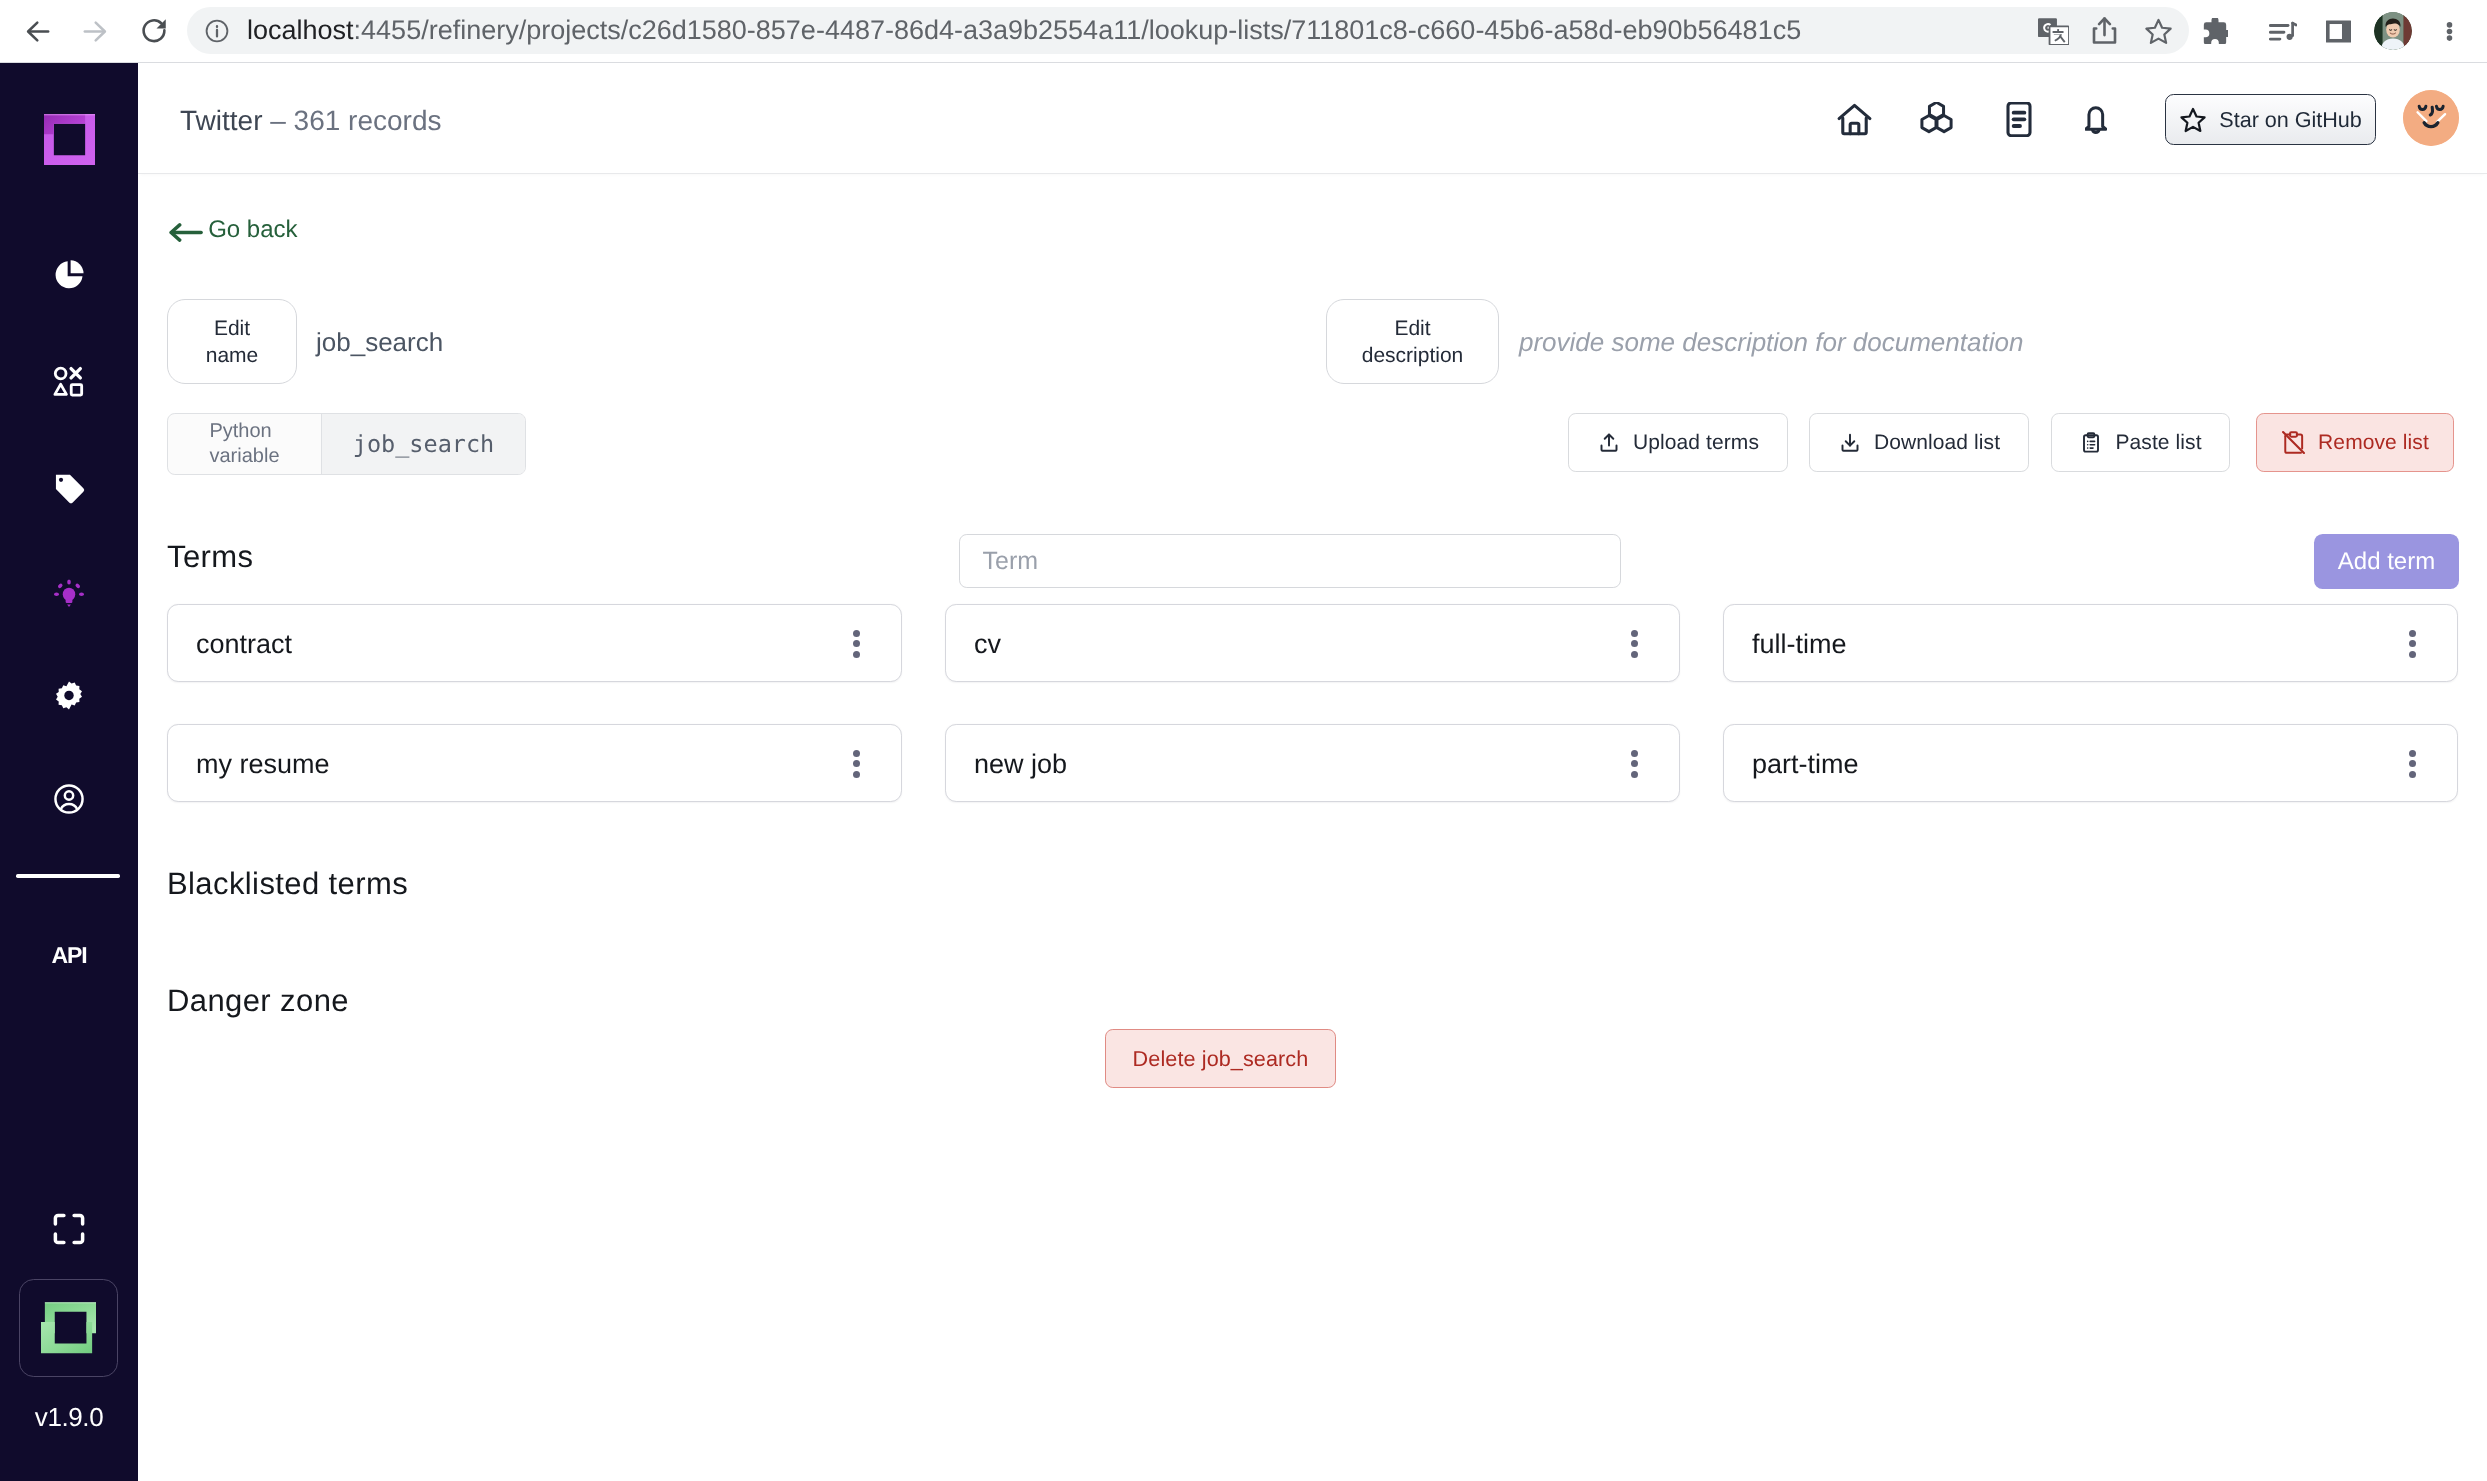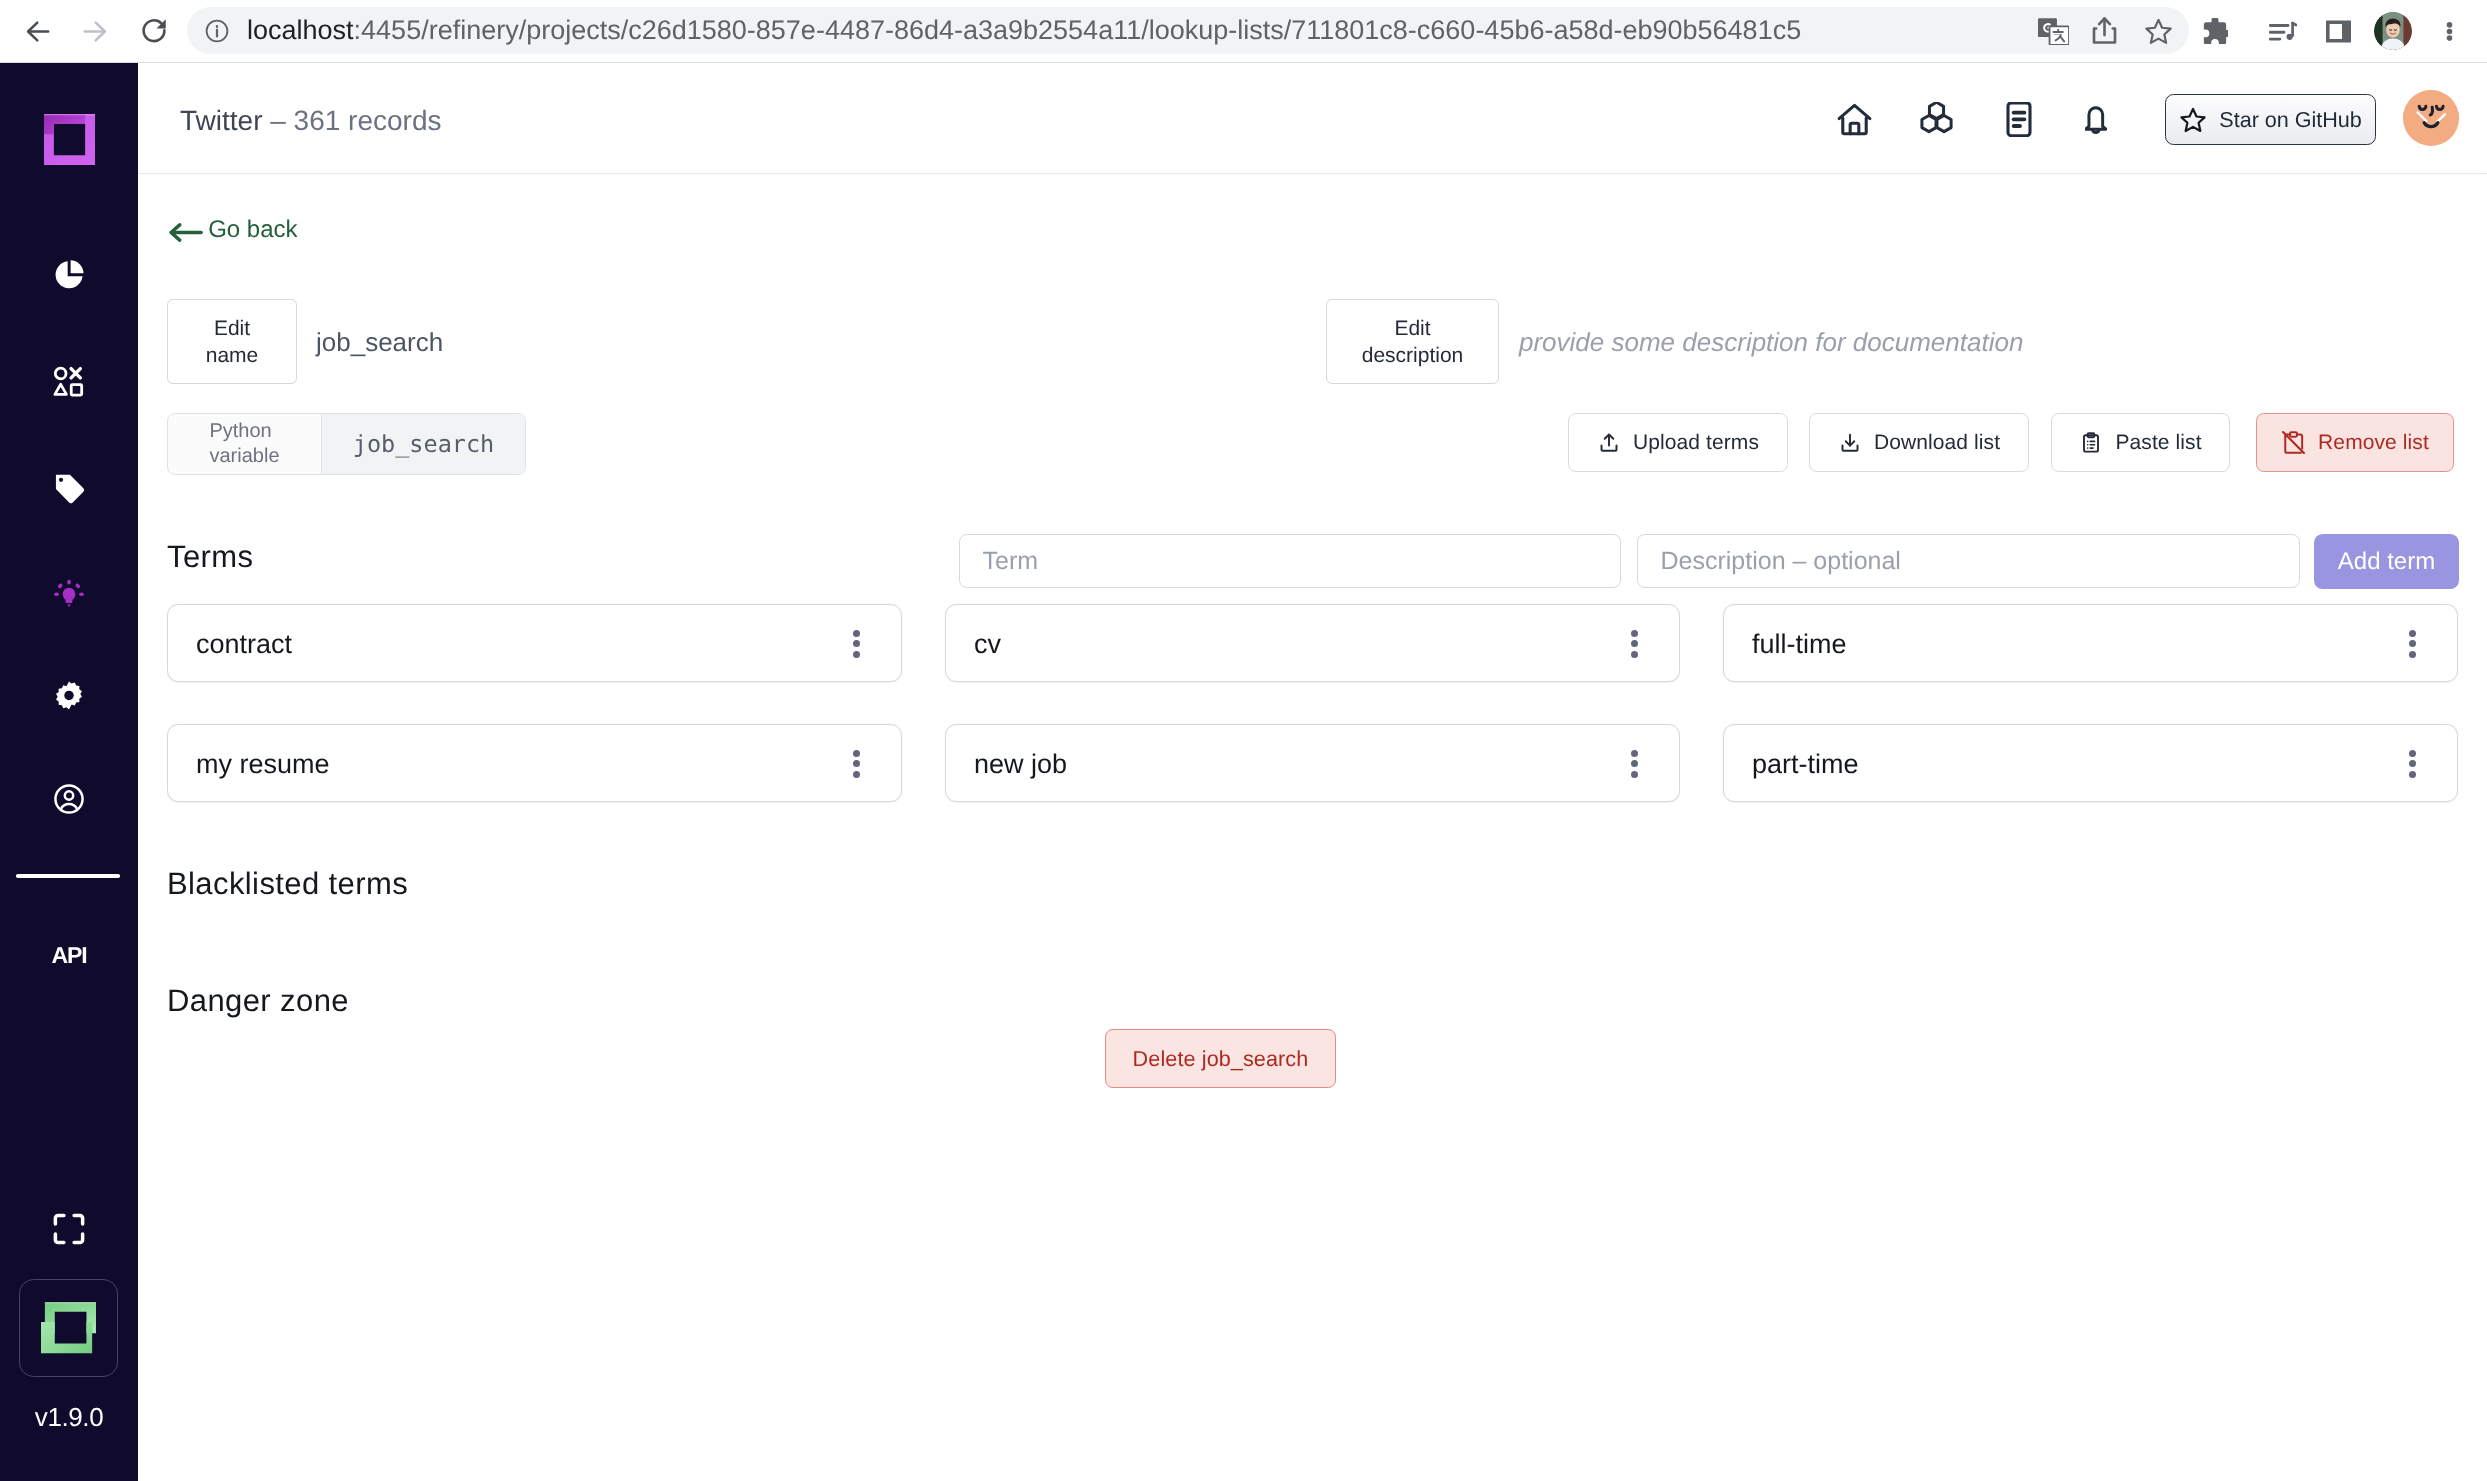--- a/index.html
+++ b/index.html
@@ -42,21 +42,21 @@
   .gh-btn span { font-size:21.6px; color:#1f2937; white-space:nowrap; letter-spacing:-0.04px; }
   .avatar { position:absolute; top:90px; width:56px; height:56px; border-radius:50%;
             background:#f7b891; overflow:hidden; }
 
   
   .main { position:absolute; left:0; top:0; width:2487px; height:1428px; }
 
   .goback { position:absolute; left:169px; top:218px; display:flex; align-items:flex-end;
             gap:5.2px; color:#26603b; font-size:24px; line-height:1; }
 
-  .btnbox { position:absolute; border:0.9px solid #d6d8dc; border-radius:6px;
+  .btnbox { position:absolute; border:0.9px solid #d6d8dc; border-radius:18px;
             background:#fff; display:flex; align-items:center; justify-content:center;
             text-align:center; font-size:21px; color:#242b38; line-height:27px;
             white-space:pre-line; }
 
   .listname { position:absolute; font-size:26px; color:#4b5563; line-height:1; white-space:nowrap; }
   .descr { position:absolute; font-size:26px; color:#9aa0ab; font-style:italic;
            line-height:1; white-space:nowrap; letter-spacing:0px; }
 
   .pyvar { position:absolute; display:flex; border:0.9px solid #dfe1e4; border-radius:7.8px;
            overflow:hidden; background:#fbfbfb; }
@@ -450,21 +450,20 @@
       <path d="M9.0 4.3H5.7a1.6 1.6 0 0 0-1.6 1.6"></path>
       <rect x="8.6" y="2.2" width="6.8" height="4.2" rx="1.3"></rect>
       <line x1="2.0" y1="2.0" x2="22.0" y2="22.0" stroke-width="2.1"></line>
     </svg>
     <span>Remove list</span>
   </div>
 
   <div class="h2" style="left:167px;top:541px">Terms</div>
 
   <div class="inputbox" style="left:959px;top:534px;width:662px">Term</div>
-  <div class="inputbox" style="left:1637px;top:534px;width:663px">Description – optional</div>
   <div class="addterm" style="left:2314px;top:534px;width:145px">Add term</div>
 
   <div id="terms-grid">
       <div class="termbox" style="left: 167px; top: 604px; width: 735px;">
         <span class="t">contract</span>
         <span class="dots">
           <i></i>
           <i></i>
           <i></i>
         </span>

